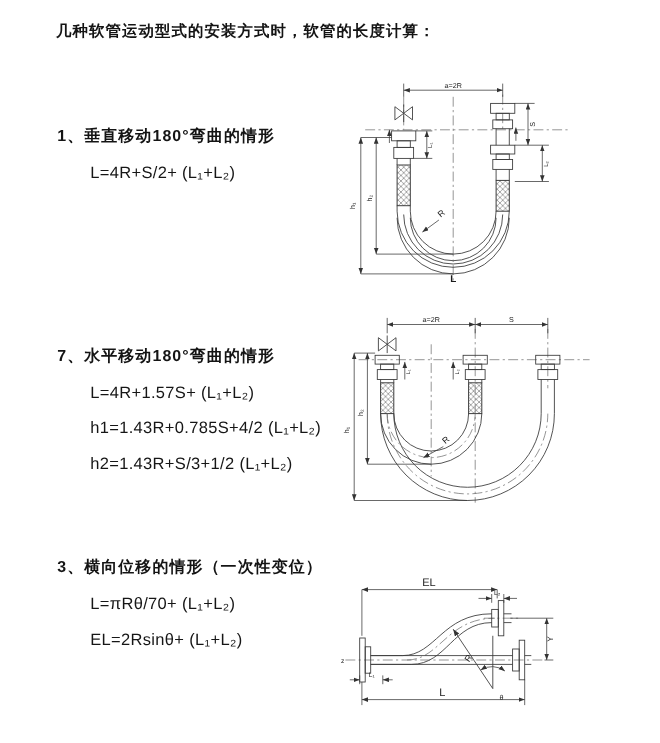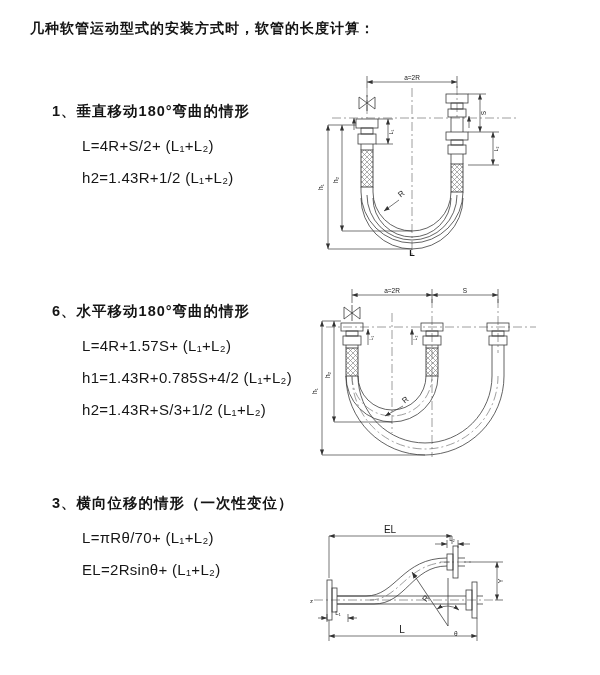--- a/index.html
+++ b/index.html
@@ -2,26 +2,26 @@
 <html><head>
 <meta charset="utf-8">
 <style>
   html,body{margin:0;padding:0;}
   body{
     width:600px;height:675px;background:#ffffff;position:relative;
     font-family:"Liberation Sans","DejaVu Sans",sans-serif;color:#111;
     overflow:hidden;
   }
   .page-title{
-    position:absolute;left:30px;top:20px;font-size:14px;font-weight:bold;
+    position:absolute;left:51px;top:20px;font-size:14px;font-weight:bold;
     letter-spacing:1px;color:#141414;white-space:nowrap;
   }
   .sec{position:absolute;left:52px;}
   .sec h2{
-    margin:0 0 9px 0;font-size:14.5px;font-weight:bold;letter-spacing:1px;
+    margin:12px 0 9px 0;font-size:14.5px;font-weight:bold;letter-spacing:1px;
     color:#141414;white-space:nowrap;
   }
   .formulas{margin-left:30px;}
   .formulas p{
     margin:0;line-height:32px;font-size:15px;font-weight:400;color:#161616;
     white-space:nowrap;letter-spacing:.3px;
   }
   .diag{position:absolute;}
   svg{display:block;}
   .tn{stroke:#3c3c3c;stroke-width:.8;fill:none;}
@@ -31,21 +31,20 @@
 </style>
 </head>
 <body>
 
 <div class="page-title">几种软管运动型式的安装方式时，软管的长度计算：</div>
 
 <section class="sec" style="top:102px">
   <h2>1、垂直移动180°弯曲的情形</h2>
   <div class="formulas">
     <p>L=4R+S/2+ (L₁+L₂)</p>
-    <p>h2=1.43R+1/2 (L₁+L₂)</p>
   </div>
 </section>
 
 <div class="diag" style="left:312px;top:72px">
 <svg width="218" height="186" viewBox="0 0 218 186">
   <defs>
     <pattern id="hx1" width="5" height="5" patternUnits="userSpaceOnUse">
       <path d="M0,0 L5,5 M5,0 L0,5" stroke="#7a7a7a" stroke-width="0.6"></path>
     </pattern>
     <marker id="ar1" markerWidth="9" markerHeight="7" refX="8" refY="3" orient="auto-start-reverse">
@@ -140,21 +139,21 @@
   <g>
     <text class="dl" font-size="8" text-anchor="middle" transform="rotate(-40 91 124)" x="91" y="124">R</text>
     <line class="dim" x1="87" y1="128" x2="72" y2="139" marker-end="url(#ar1)"></line>
   </g>
 
   <text class="dl" font-size="9" font-weight="bold" text-anchor="middle" x="100" y="184">L</text>
 </svg>
 </div>
 
 <section class="sec" style="top:302px">
-  <h2>6、水平移动180°弯曲的情形</h2>
+  <h2>7、水平移动180°弯曲的情形</h2>
   <div class="formulas">
     <p>L=4R+1.57S+ (L₁+L₂)</p>
     <p>h1=1.43R+0.785S+4/2 (L₁+L₂)</p>
     <p>h2=1.43R+S/3+1/2 (L₁+L₂)</p>
   </div>
 </section>
 
 <div class="diag" style="left:308px;top:283px">
 <svg width="235" height="178" viewBox="0 0 235 178">
   <defs>

